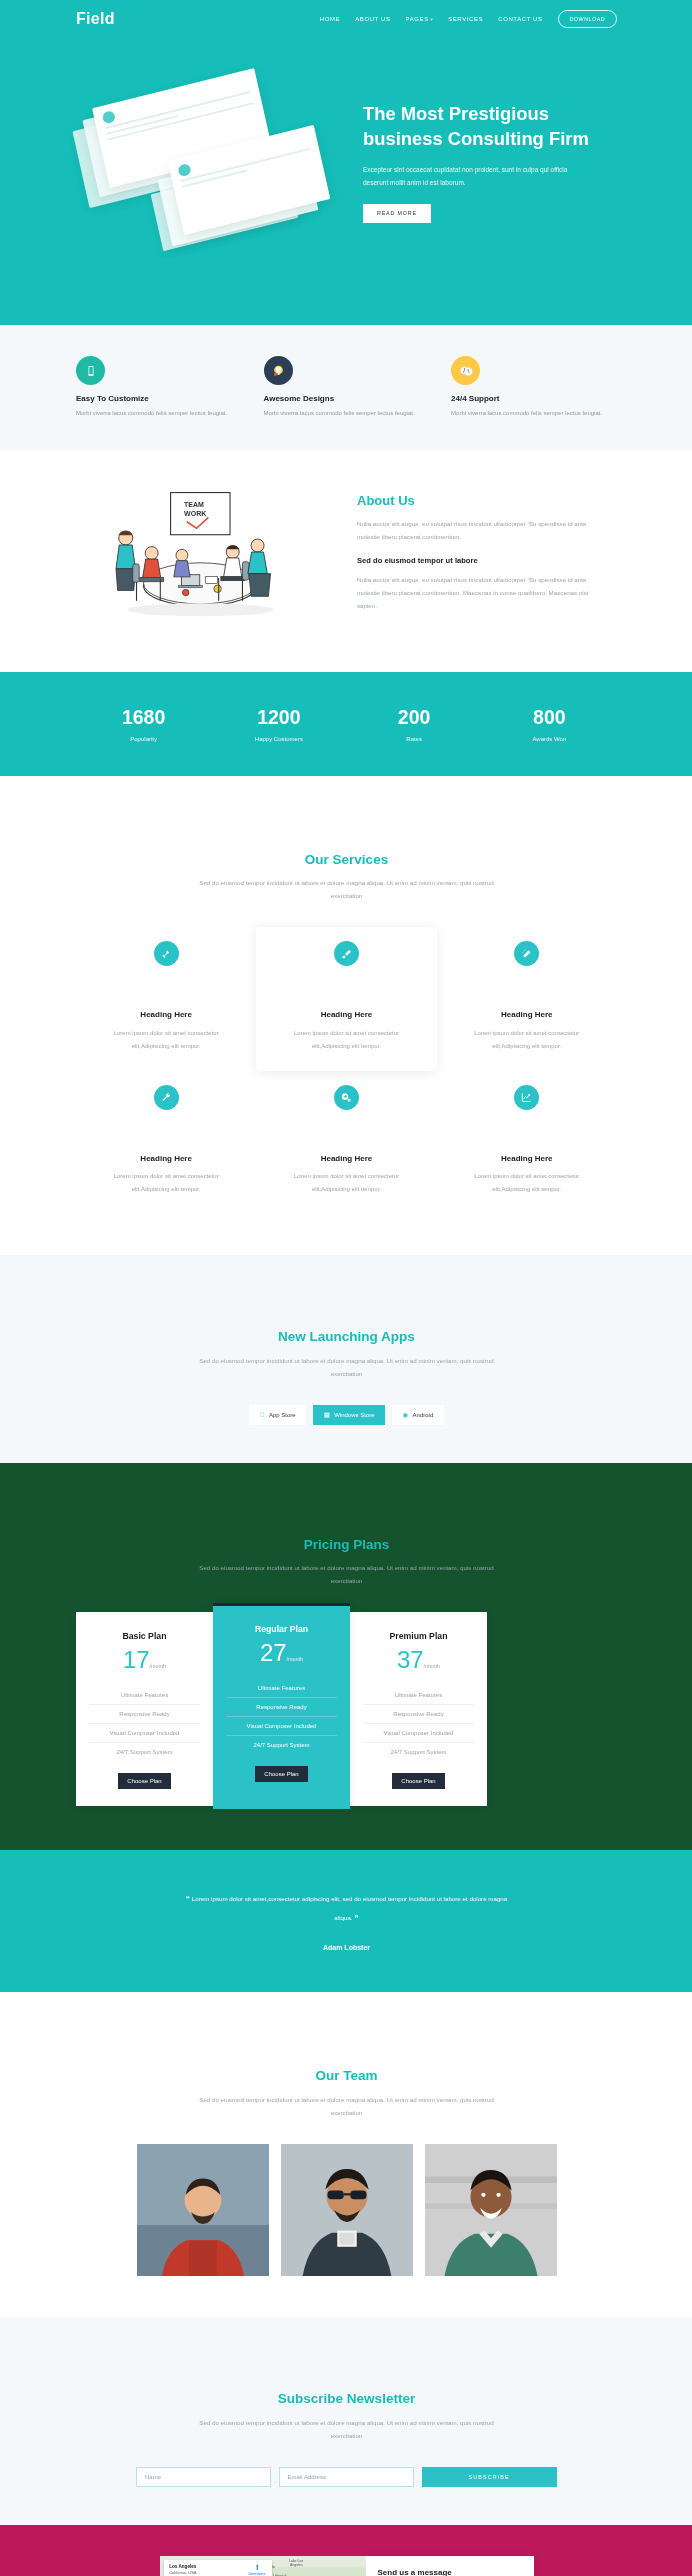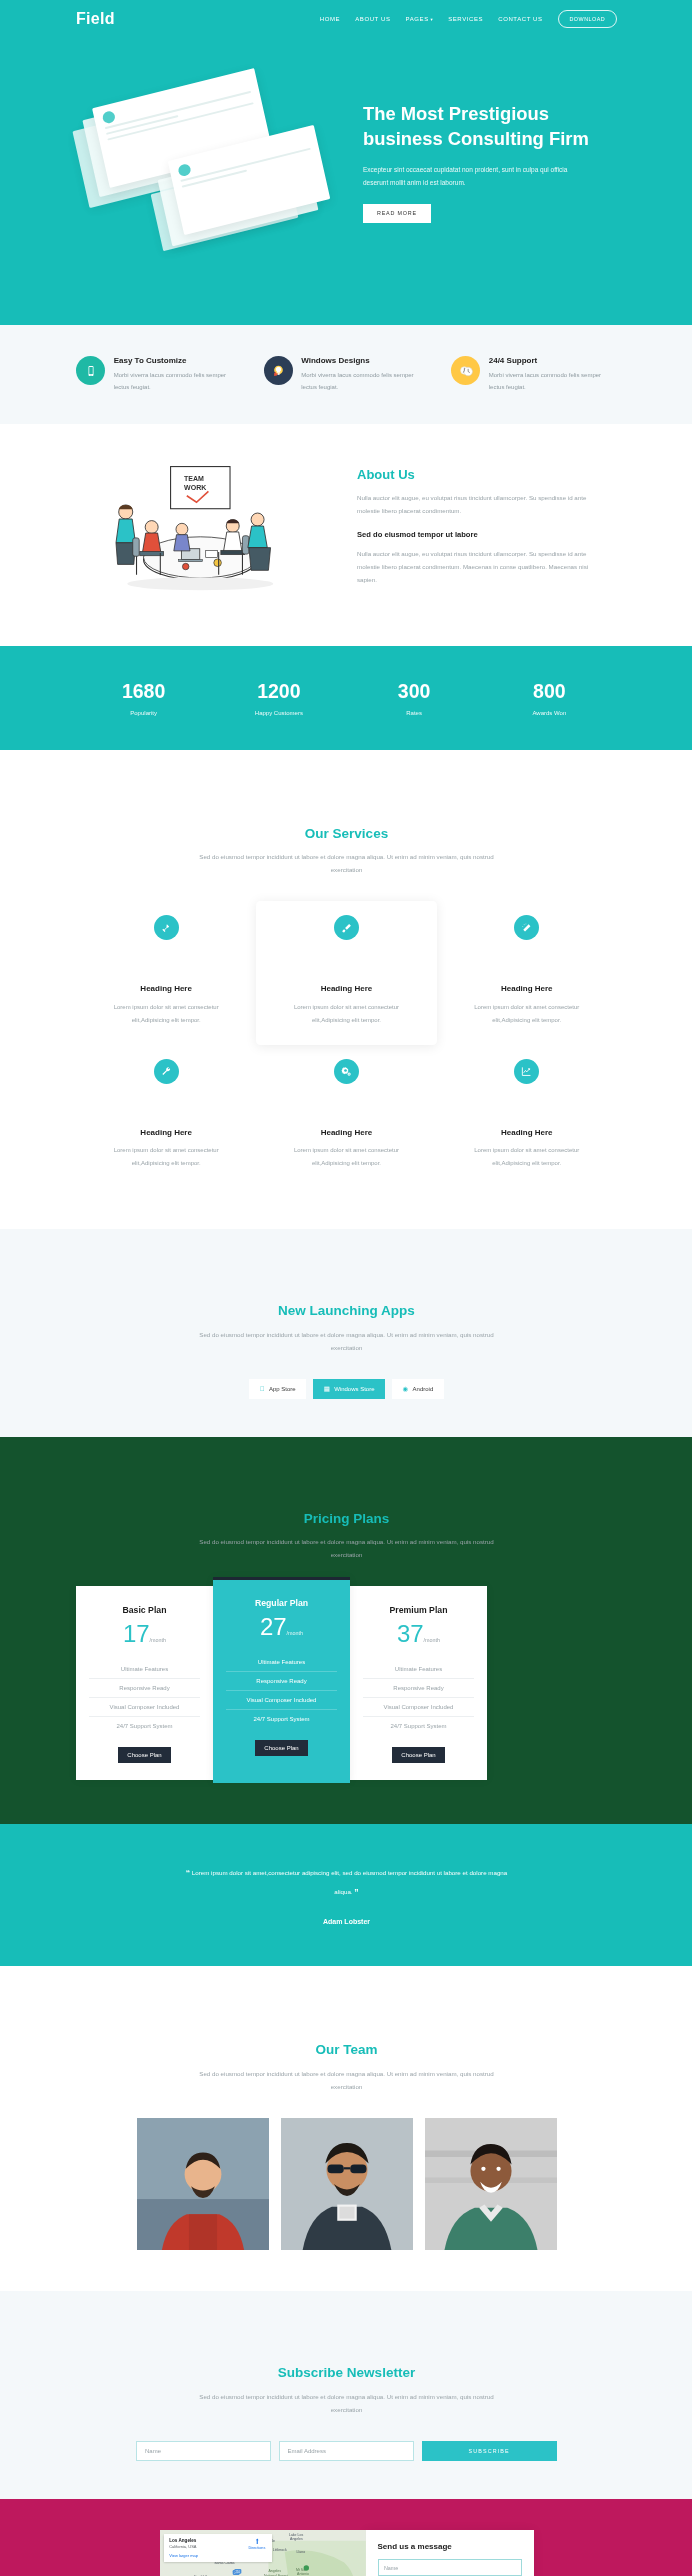--- a/index.html
+++ b/index.html
@@ -105,21 +105,21 @@
     cursor: pointer;
     font-family: inherit;
   }
 
   
   .features {
     background: #f4f8fa;
     padding: 31px 0;
   }
   .feat-row { display: flex; gap: 21.6px; }
-  .feat { display: flex; gap: 8.7px; width: 33.33%; }
+  .feat { display: flex; gap: 8.7px; width: 33.33%; flex-direction: column; }
   .feat-ico {
     width: 29px; height: 29px; border-radius: 50%;
     flex-shrink: 0; display: flex; align-items: center;
     justify-content: center; color: #fff; font-size: 12px;
   }
   .ico-green { background: #1fb9a5; }
   .ico-navy  { background: #2c3e56; }
   .ico-amber { background: #ffc845; color:#fff; }
   .feat h4 { color: #222; font-size: 8px; margin-bottom: 4.9px; font-weight: bold;}
   .feat p { font-size: 6px; line-height: 1.95; color: #8e9aa0; }
@@ -409,21 +409,21 @@
       <div class="feat">
         <div class="feat-ico ico-navy">
           <svg width="13" height="13" viewBox="0 0 24 24">
               <circle cx="12" cy="11" r="8" fill="#ffd24d"></circle>
               <path d="M12 5a5 5 0 00-3 9v2h6v-2a5 5 0 00-3-9z" fill="#fff"></path>
               <rect x="10" y="17" width="4" height="3" fill="#fff"></rect>
               <path d="M4 17l3-3 1 4 3-1-2 4-5 1z" fill="#e8533a"></path>
             </svg>
         </div>
         <div>
-          <h4>Windows Designs</h4>
+          <h4>Awesome Designs</h4>
           <p>Morbi viverra lacus commodo felis semper lectus feugiat.</p>
         </div>
       </div>
       <div class="feat">
         <div class="feat-ico ico-amber">
           <svg width="14" height="14" viewBox="0 0 26 26">
               <circle cx="10" cy="12" r="7" fill="#fff" stroke="#e2e2e2"></circle>
               <circle cx="17" cy="14" r="8" fill="#fff" stroke="#cfcfcf"></circle>
               <path d="M17 9v5l3 2" stroke="#555" stroke-width="1.2" fill="none"></path>
               <path d="M10 7v5l-2 4" stroke="#555" stroke-width="1.2" fill="none"></path>
@@ -503,21 +503,21 @@
     <div class="count-row">
       <div class="count">
         <div class="num">1680</div>
         <div class="lbl">Popularity</div>
       </div>
       <div class="count">
         <div class="num">1200</div>
         <div class="lbl">Happy Customers</div>
       </div>
       <div class="count">
-        <div class="num">300</div>
+        <div class="num">200</div>
         <div class="lbl">Rates</div>
       </div>
       <div class="count">
         <div class="num">800</div>
         <div class="lbl">Awards Won</div>
       </div>
     </div>
   </div>
 </section>
 

